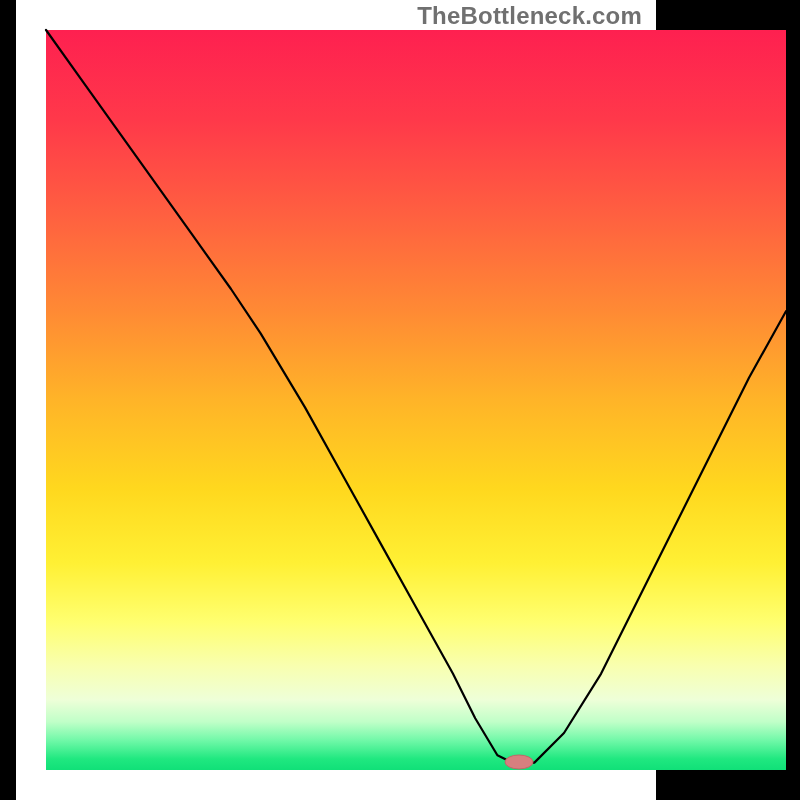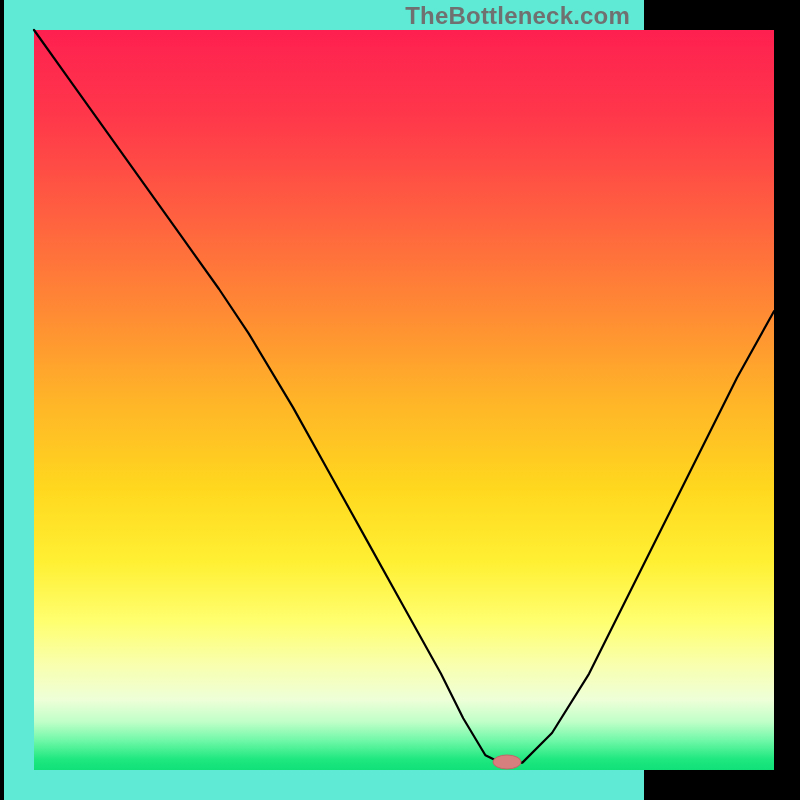--- a/index.html
+++ b/index.html
@@ -5,25 +5,25 @@
   html, body {
     margin: 0;
     padding: 0;
     width: 800px;
     height: 800px;
     overflow: hidden;
     background: #000;
   }
   .frame {
     position: absolute;
-    left: 4px;
+    left: 16px;
     top: 0;
     width: 640px;
     height: 800px;
-    background: #5eead4;
+    background: #ffffff;
   }
   .watermark {
     position: absolute;
     top: 2px;
     right: 14px;
     font-family: Arial, Helvetica, sans-serif;
     font-size: 24px;
     font-weight: bold;
     color: #707070;
     letter-spacing: 0.2px;

